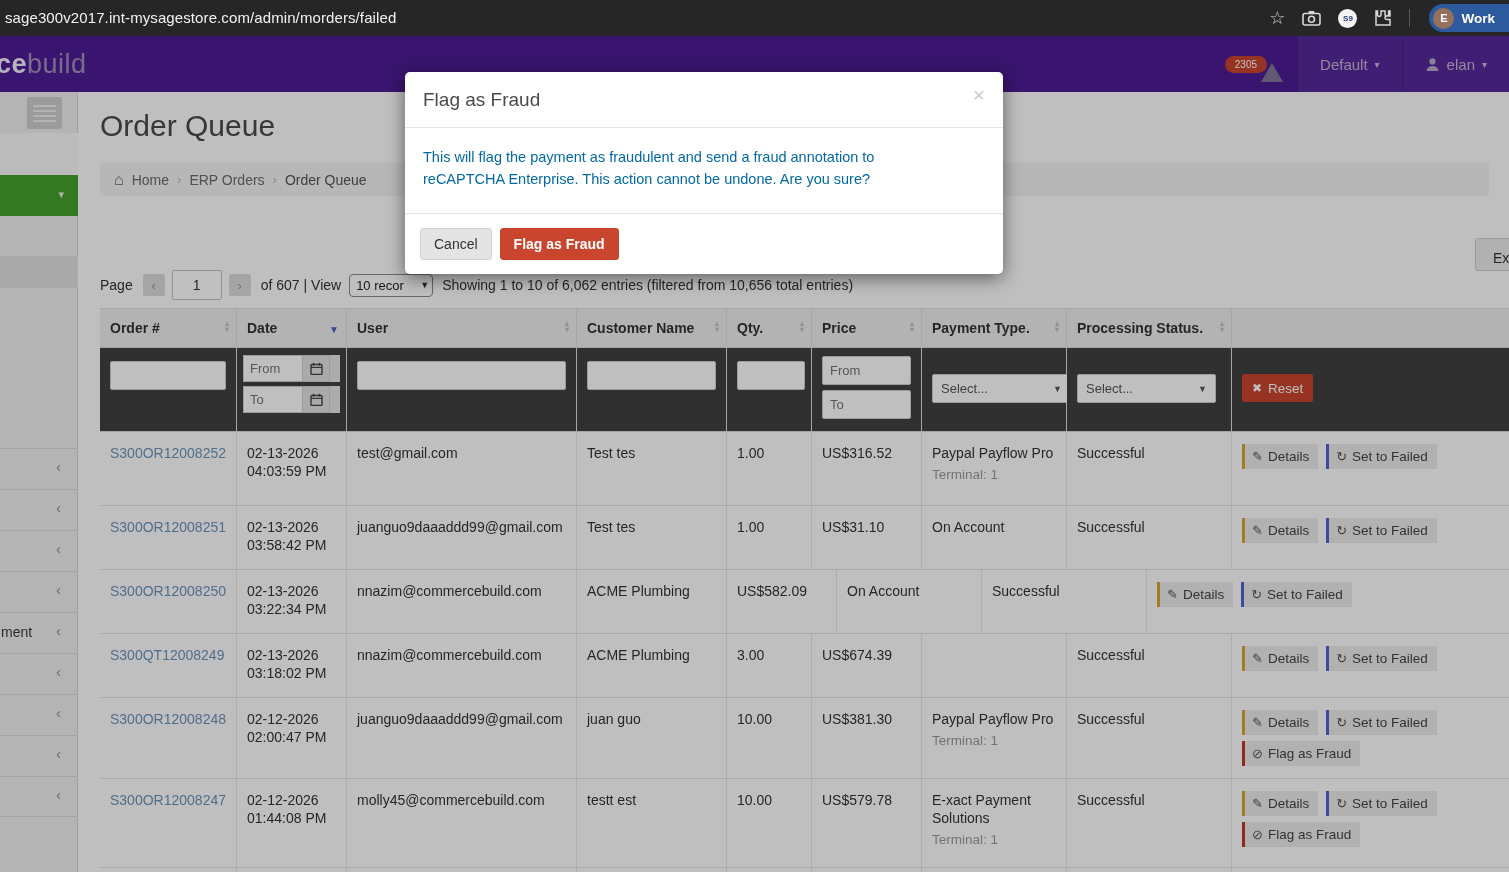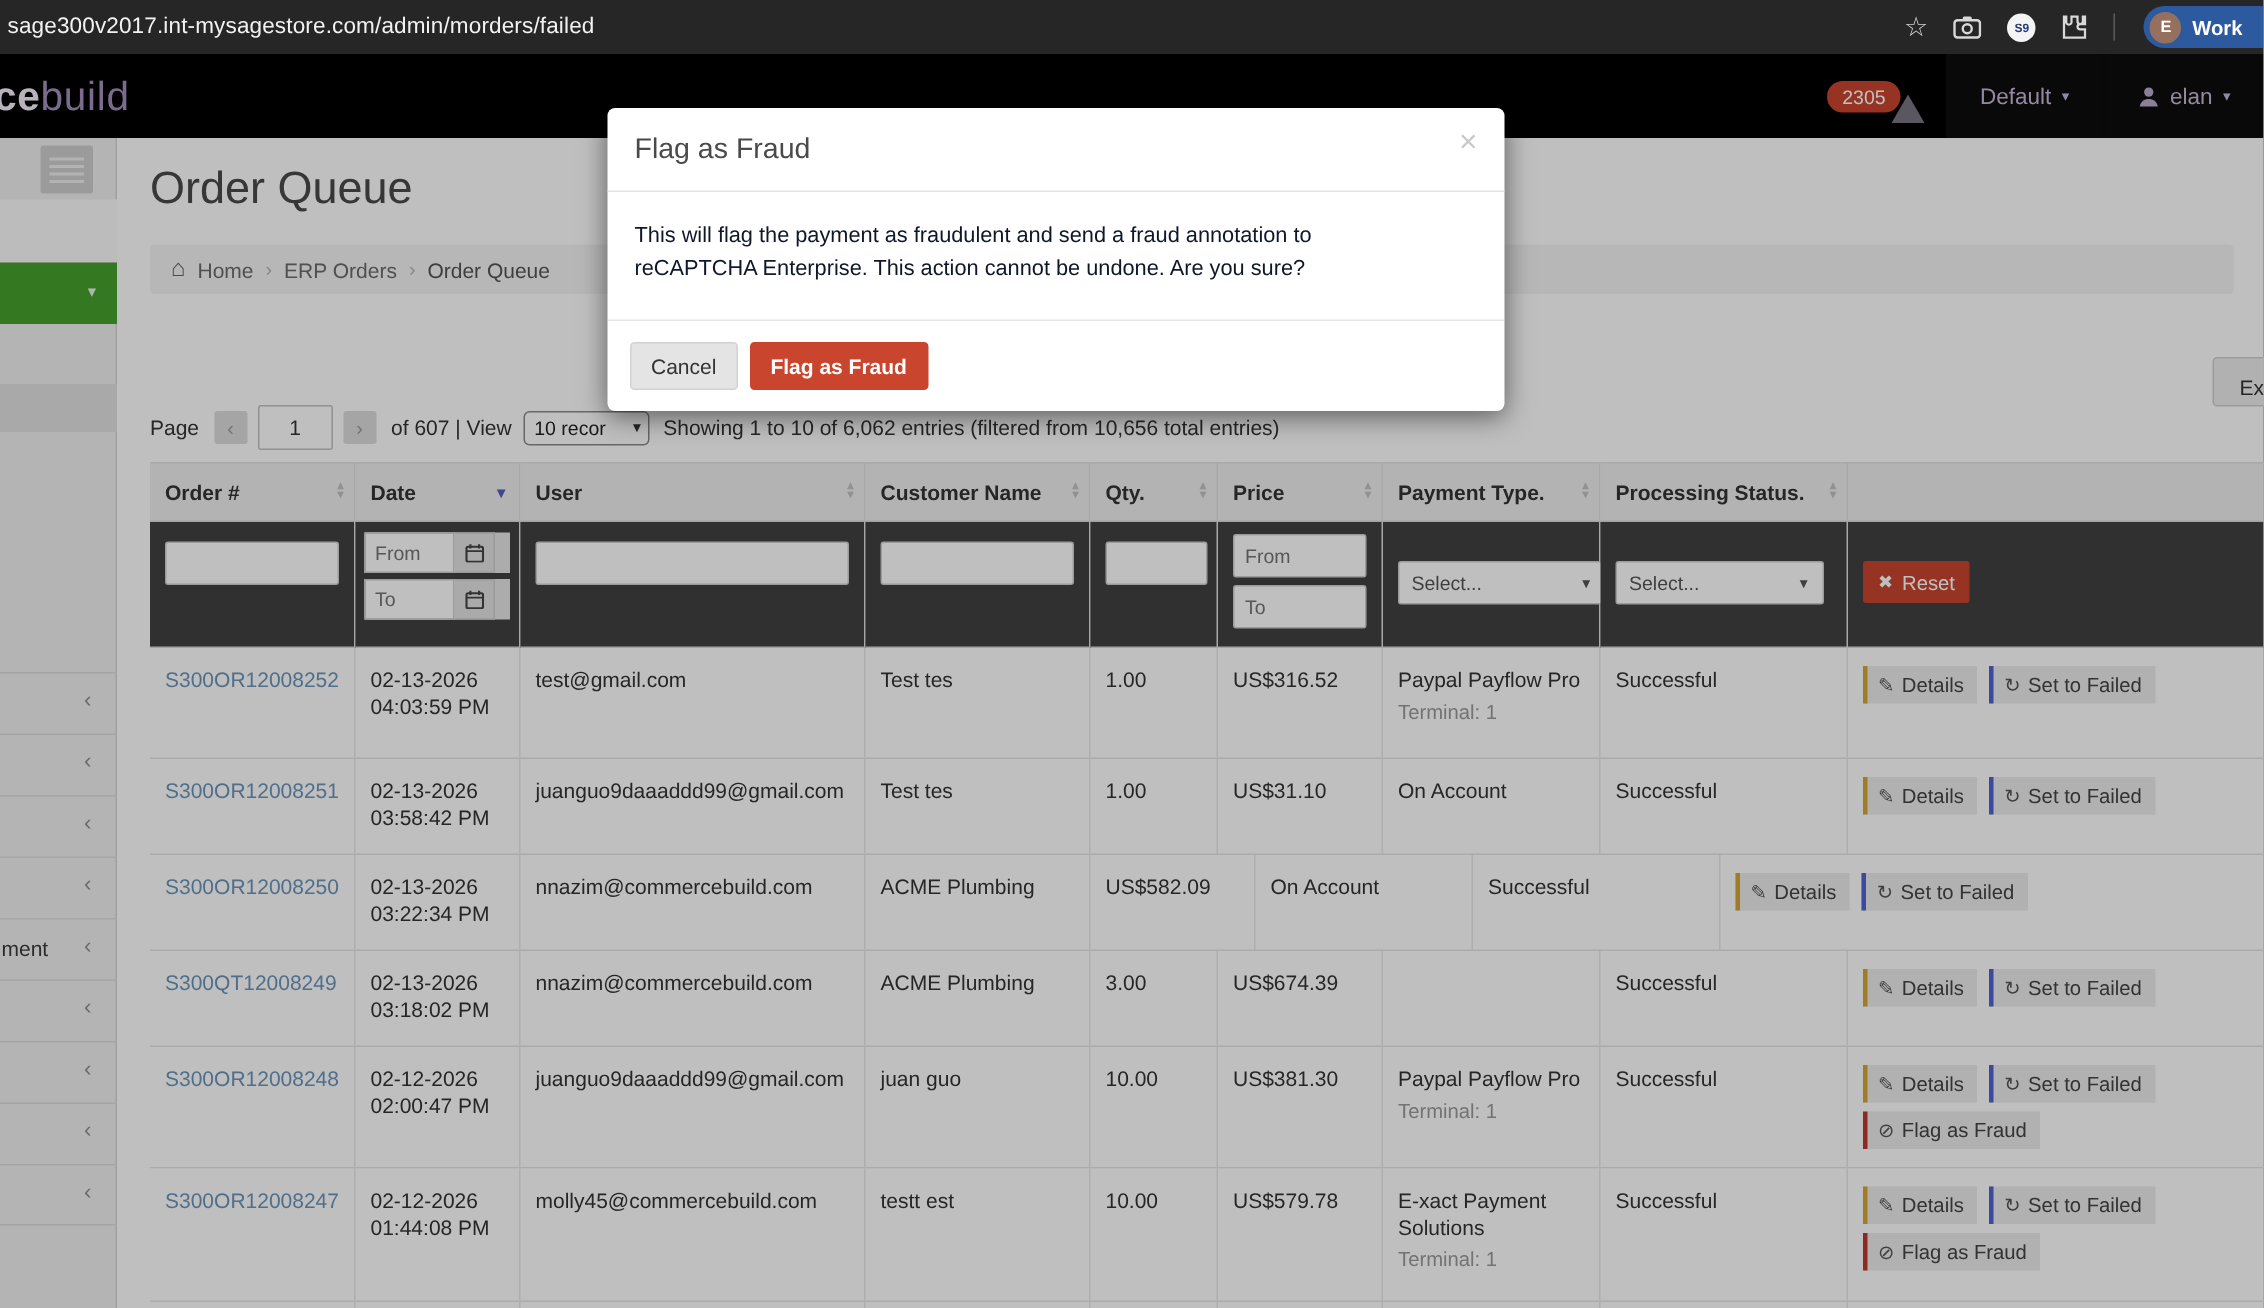--- a/index.html
+++ b/index.html
@@ -14,27 +14,27 @@
   .chrome .url { position:absolute; left:5px; top:9px; color:#f2f2f2; font-size:15px; letter-spacing:.1px; }
   .chrome-icons { position:absolute; right:0; top:0; height:36px; display:flex; align-items:center; gap:17px; padding-right:0; }
   .ci { color:#d8d8d8; display:inline-flex; align-items:center; justify-content:center; }
   .star { font-size:18px; color:#cfcfcf; }
   .ext-circle { width:19px; height:19px; border-radius:50%; background:#f4f4f4; color:#273b7a; font-size:8px; font-weight:bold; display:inline-flex; align-items:center; justify-content:center; }
   .chrome-sep { width:1px; height:18px; background:#5a5a5a; }
   .profile-pill { height:28px; background:#2d5a9e; border-radius:14px 0 0 14px; display:inline-flex; align-items:center; gap:7px; padding:0 14px 0 4px; color:#fff; font-size:13.5px; font-weight:bold; margin-left:2px; }
   .profile-pill .avatar { width:21px; height:21px; border-radius:50%; background:#96705f; color:#fff; font-size:11px; font-weight:bold; display:inline-flex; align-items:center; justify-content:center; }
 
   
-  .appbar { position:absolute; left:0; top:36px; width:100%; height:56px; background:#000000; z-index:1; }
+  .appbar { position:absolute; left:0; top:36px; width:100%; height:56px; background:#4c1d95; z-index:1; }
   .logo { position:absolute; left:-4px; top:13px; font-size:27px; letter-spacing:.5px; }
   .logo-b { color:#f4eefa; font-weight:bold; }
   .logo-l { color:#a48fbc; }
   .appbar-right { position:absolute; right:0; top:0; height:56px; display:flex; align-items:stretch; }
   .badge-wrap { display:flex; align-items:center; margin-right:14px; position:relative; }
-  .badge { background:#c9452e; color:#fff; font-size:13px; border-radius:11px; padding:3px 10px; }
+  .badge { background:#c9452e; color:#fff; font-size:10px; border-radius:11px; padding:3px 10px; }
   .tri { width:0; height:0; border-left:11px solid transparent; border-right:11px solid transparent; border-bottom:19px solid #8d8898; margin-left:-6px; margin-top:16px; opacity:.85; }
   .hsec { display:flex; align-items:center; gap:7px; padding:16px 22px; color:#c6b7d6; font-size:15px; border-left:1px solid rgba(0,0,0,.18); background:rgba(255,255,255,.05); }
   .dcar { font-size:10px; color:#c6b7d6; }
 
   
   .sidebar { position:absolute; left:0; top:92px; width:78px; bottom:0; background:#f1f1f1; border-right:1px solid #d6d6d6; z-index:1; }
   .hamburger { position:absolute; left:27px; top:5px; width:35px; height:32px; background:#cfcfcf; border-radius:2px; display:flex; flex-direction:column; justify-content:center; gap:3px; padding:0 6px; }
   .hamburger i { display:block; height:2px; background:#efefef; }
   .sb-white { position:absolute; left:0; top:41px; width:78px; height:42px; background:#fbfbfb; }
   .sb-active { position:absolute; left:0; top:83px; width:78px; height:41px; background:#46a02c; }
@@ -105,21 +105,21 @@
   .abtn.fraud { border-left-color:#c0392b; }
   .trow-partial { height:11px; border-bottom:1px solid #dedede; background:#fff; display:flex; }
   .trow-partial span { border-right:1px solid #e8e8e8; display:block; height:100%; }
 
   
   .overlay { position:absolute; left:0; top:36px; right:0; bottom:0; background:rgba(0,0,0,.25); z-index:10; }
   .modal { position:absolute; left:405px; top:72px; width:598px; z-index:20; background:#fff; border-radius:5px; box-shadow:0 4px 18px rgba(0,0,0,.5); overflow:hidden; }
   .modal-head { position:relative; padding:17px 20px 16px 18px; border-bottom:1px solid #e5e5e5; }
   .modal-title { font-size:19px; color:#4a4a4a; font-weight:normal; }
   .modal-close { position:absolute; right:18px; top:12px; font-size:21px; color:#c9c9c9; line-height:1; }
-  .modal-body { padding:18px 70px 22px 18px; font-size:14.5px; color:#0f172a; line-height:1.55; border-bottom:1px solid #e5e5e5; }
+  .modal-body { padding:18px 70px 22px 18px; font-size:14.5px; color:#0369a1; line-height:1.55; border-bottom:1px solid #e5e5e5; }
   .modal-foot { padding:14px 15px; display:flex; gap:8px; }
   .btn { height:32px; border-radius:3px; font-size:14px; padding:0 13px; display:inline-flex; align-items:center; font-family:"Liberation Sans",sans-serif; }
   .btn-cancel { background:#e4e4e4; border:1px solid #d2d2d2; color:#333; }
   .btn-danger { background:#c9452e; border:1px solid #c9452e; color:#fff; font-weight:bold; }
 </style>
 </head>
 <body>
 
 <div class="stage">
 

